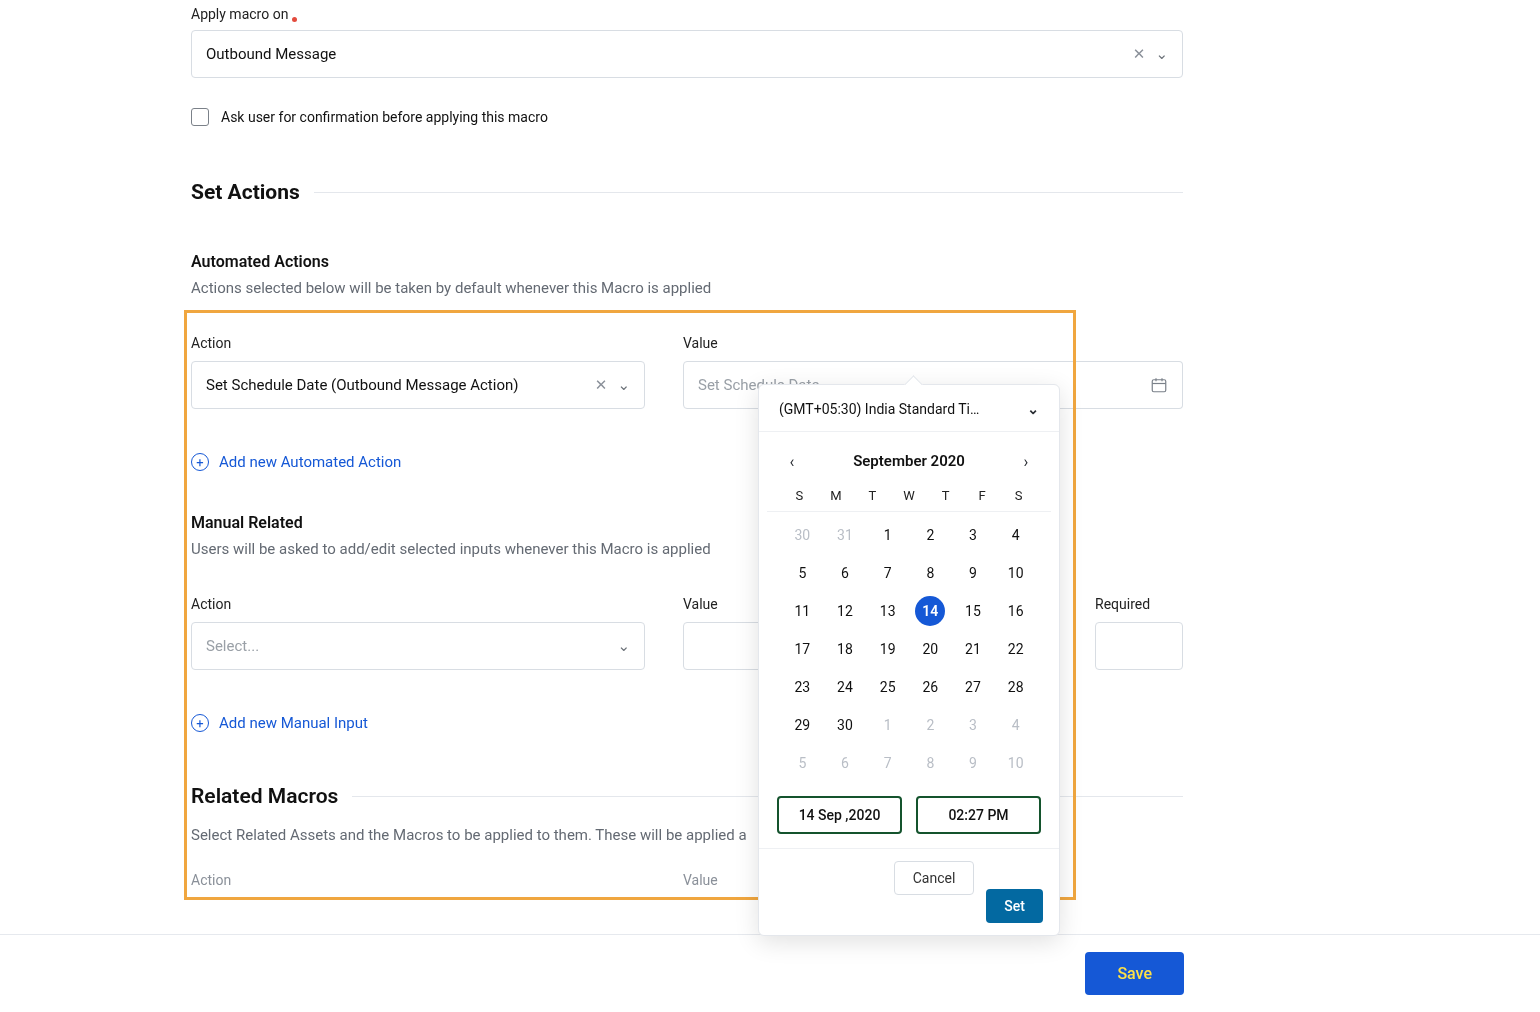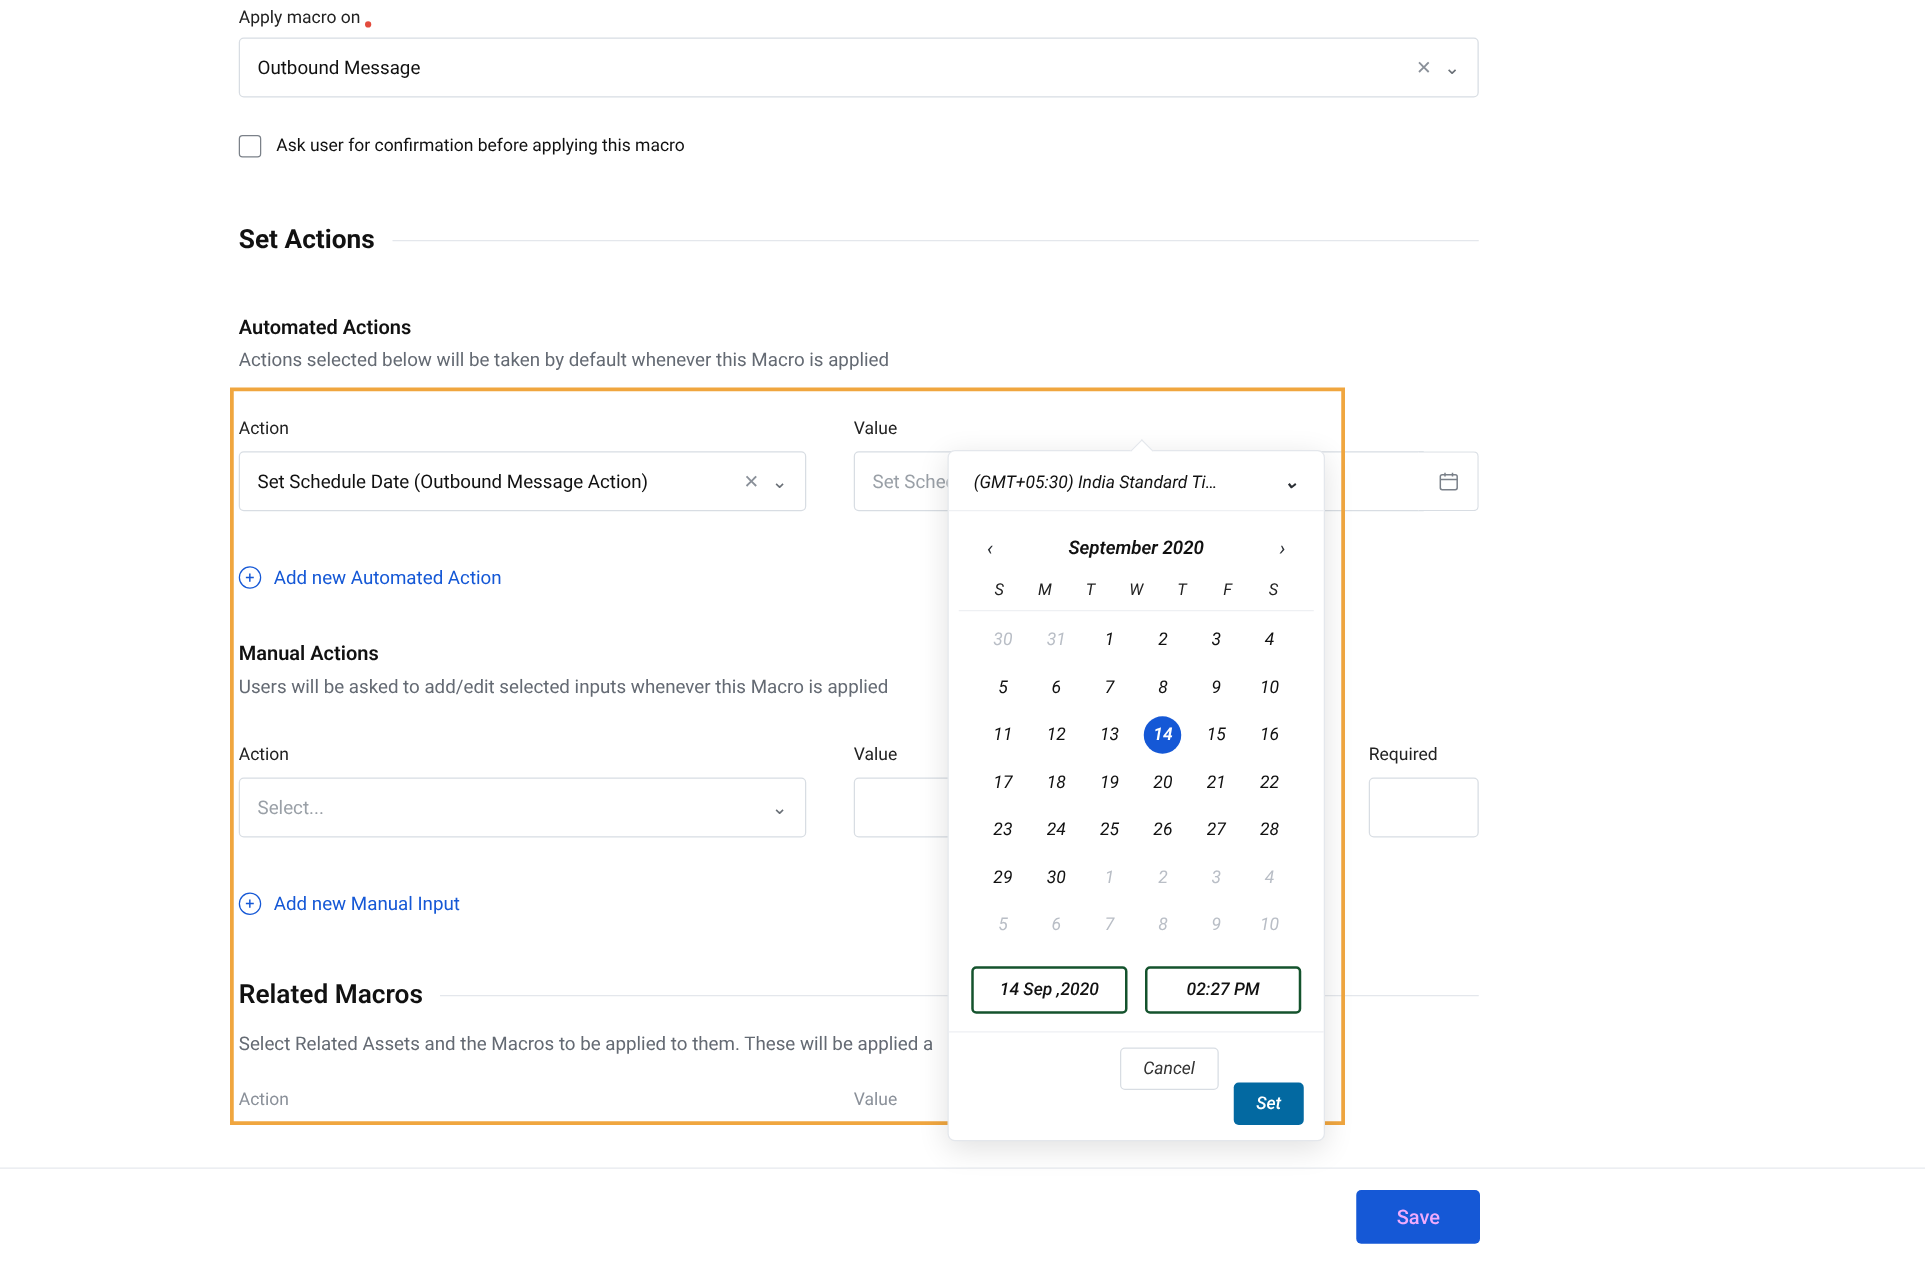--- a/index.html
+++ b/index.html
@@ -179,39 +179,38 @@
     border-top: 1px solid #e6e9ee;
     background: #fff;
     display: flex;
     align-items: center;
     justify-content: flex-end;
     padding-right: 356px;
     z-index: 2;
   }
   .save-btn {
     background: #1558d6;
-    color: #f0abfc;
+    color: #fde047;
     border-radius: 4px;
     padding: 12px 32px;
     font-size: 16px;
     font-weight: 500;
     cursor: pointer;
   }
   
   .datepicker {
     position: absolute;
     left: 758px;
-    top: 360px;
+    top: 384px;
     width: 302px;
     background: #fff;
     border: 1px solid #e4e7ec;
     border-radius: 6px;
     box-shadow: 0 6px 24px rgba(0,0,0,0.12);
     z-index: 20;
-    font-style: italic;
   }
   .datepicker::before {
     content: "";
     position: absolute;
     top: -7px;
     left: 148px;
     width: 12px; height: 12px;
     background: #fff;
     border-left: 1px solid #e4e7ec;
     border-top: 1px solid #e4e7ec;
@@ -356,21 +355,21 @@
         </div>
       </div>
     </div>
   </div>
 
   <div class="add-link">
     <span class="plus-circle">+</span>
     <span>Add new Automated Action</span>
   </div>
 
-  <div class="subsection-title" style="margin-top:42px;">Manual Actions</div>
+  <div class="subsection-title" style="margin-top:42px;">Manual Related</div>
   <div class="subsection-desc">Users will be asked to add/edit selected inputs whenever this Macro is applied</div>
 
   <div class="row-2col" style="align-items:flex-end;">
     <div class="col" style="flex:0 0 454px;">
       <div class="col-label">Action</div>
       <div class="action-select">
         <span class="placeholder">Select...</span>
         <span class="chev" style="margin-left:auto;">⌄</span>
       </div>
     </div>

